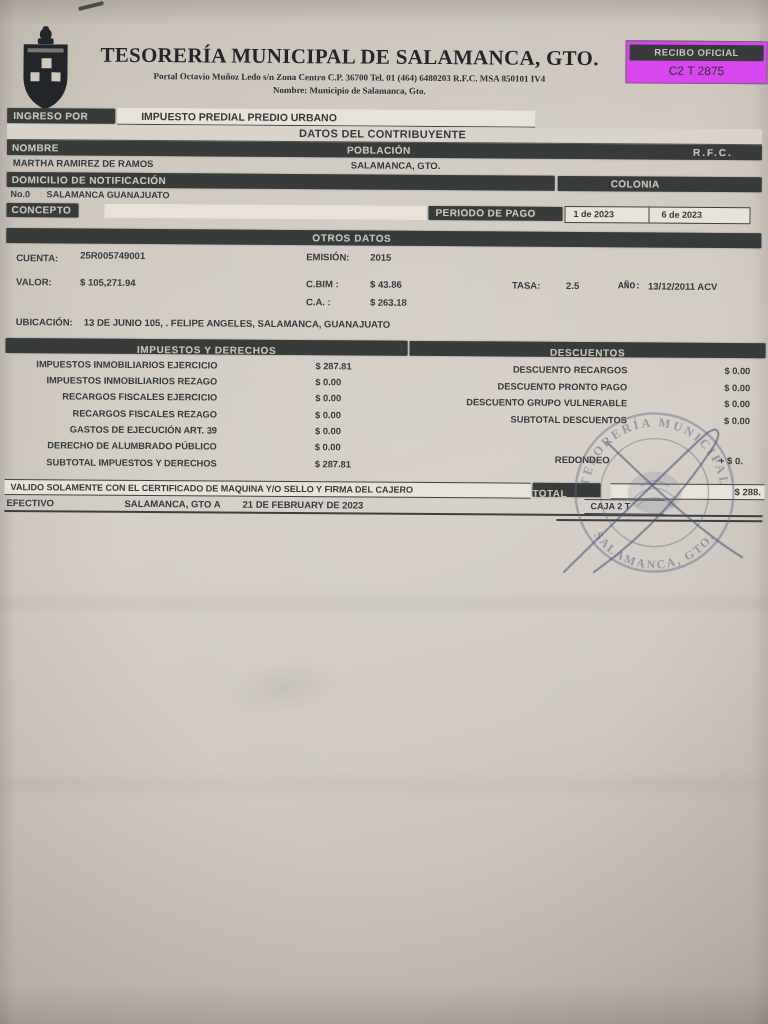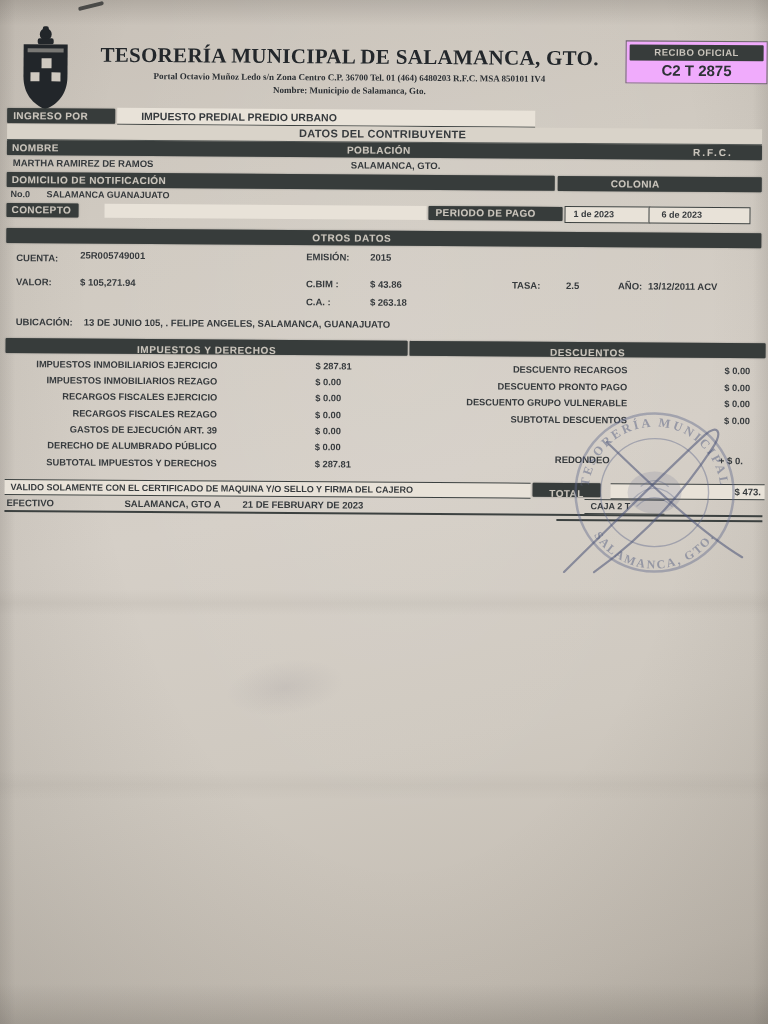--- a/index.html
+++ b/index.html
@@ -45,24 +45,24 @@
 
   .hdr-title{position:absolute;left:80px;top:42px;width:540px;text-align:center;
        font-family:"Liberation Serif", serif;font-weight:bold;font-size:21px;color:#23272b;
        letter-spacing:0.3px;}
   .hdr-addr{position:absolute;left:80px;top:70px;width:540px;text-align:center;
        font-family:"Liberation Serif", serif;font-weight:bold;font-size:9px;color:#2b2f33;}
   .hdr-name{position:absolute;left:80px;top:83px;width:540px;text-align:center;
        font-family:"Liberation Serif", serif;font-weight:bold;font-size:9px;color:#2b2f33;}
 
   .receipt-box{position:absolute;left:626px;top:36px;width:134px;border:1px solid #6a6a66;
-       background:#f0abfc;padding:3px;}
+       background:#d946ef;padding:3px;}
   .receipt-box .rb-bar{height:16px;background:#373c3b;border-radius:1px;text-align:center;
        color:#c9c4bb;font-weight:bold;font-size:9.5px;line-height:16px;letter-spacing:0.5px;}
-  .receipt-box .rb-num{height:19px;text-align:center;font-weight:bold;font-size:15px;
+  .receipt-box .rb-num{height:19px;text-align:center;font-weight:normal;font-size:12px;
        line-height:20px;color:#2e3236;}
 
   .stamp-wrap{position:absolute;left:552px;top:400px;width:212px;height:182px;}
 </style>
 </head>
 <body>
 
 <div class="photo"></div>
 <div class="vignette"></div>
 <div class="penmark"></div>
@@ -143,21 +143,21 @@
   <span class="lbl" style="left:82px;top:249px;">25R005749001</span>
   <span class="lbl" style="left:308px;top:249px;">EMISIÓN:</span>
   <span class="lbl" style="left:372px;top:249px;">2015</span>
 
   <span class="lbl" style="left:18px;top:276px;">VALOR:</span>
   <span class="lbl" style="left:82px;top:276px;">$ 105,271.94</span>
   <span class="lbl" style="left:308px;top:276px;">C.BIM :</span>
   <span class="lbl" style="left:372px;top:276px;">$ 43.86</span>
   <span class="lbl" style="left:514px;top:276px;">TASA:</span>
   <span class="lbl" style="left:568px;top:276px;">2.5</span>
-  <span class="lbl" style="left:620px;top:276px;">AÑO:</span>
+  <span class="lbl" style="left:620px;top:276px;font-family:Liberation Mono, monospace;">AÑO:</span>
   <span class="lbl" style="left:650px;top:276px;">13/12/2011 ACV</span>
 
   <span class="lbl" style="left:308px;top:294px;">C.A. :</span>
   <span class="lbl" style="left:372px;top:294px;">$ 263.18</span>
 
   <span class="lbl" style="left:18px;top:316px;">UBICACIÓN:</span>
   <span class="lbl" style="left:86px;top:316px;">13 DE JUNIO 105, . FELIPE ANGELES, SALAMANCA, GUANAJUATO</span>
 
   <div class="bar" style="left:8px;top:338px;width:402px;text-align:center;">
     <span class="bar-label" style="position:static;letter-spacing:0.6px;">IMPUESTOS Y DERECHOS</span>
@@ -189,25 +189,25 @@
   <span class="de-val" style="top:394px;">$ 0.00</span>
   <span class="de-label" style="top:411px;">SUBTOTAL DESCUENTOS</span>
   <span class="de-val" style="top:411px;">$ 0.00</span>
 
   <span class="lbl" style="left:558px;top:450px;">REDONDEO</span>
   <span class="lbl" style="left:722px;top:450px;">+ $ 0.</span>
 
   <div class="cell" style="left:8px;top:479px;width:526px;height:14px;border-top:1.5px solid #3c4140;border-bottom:1.5px solid #3c4140;">
     <span class="lbl-sm" style="left:6px;top:2px;">VALIDO SOLAMENTE CON EL CERTIFICADO DE MAQUINA Y/O SELLO Y FIRMA DEL CAJERO</span>
   </div>
-  <div class="bar" style="left:536px;top:479px;width:68px;height:14px;text-align:center;">
+  <div class="bar" style="left:536px;top:479px;width:68px;height:14px;">
     <span class="bar-label" style="position:static;line-height:14px;">TOTAL</span>
   </div>
   <div class="cell" style="left:614px;top:479px;width:154px;height:14px;border-top:1.5px solid #3c4140;border-bottom:1.5px solid #3c4140;"></div>
-  <span class="lbl" style="left:738px;top:481px;">$ 473.</span>
+  <span class="lbl" style="left:738px;top:481px;">$ 288.</span>
 
   <span class="lbl" style="left:10px;top:497px;">EFECTIVO</span>
   <span class="lbl" style="left:128px;top:497px;">SALAMANCA, GTO A</span>
   <span class="lbl" style="left:246px;top:497px;">21 DE FEBRUARY DE 2023</span>
   <div class="cell" style="left:588px;top:495px;width:80px;height:13px;background:none;border:1.5px solid #3c4140;border-left:none;border-right:none;">
     <span class="lbl-sm" style="left:6px;top:1px;text-align:center;">CAJA 2 T</span>
   </div>
 
   <div class="hr" style="left:8px;top:510px;width:758px;"></div>
   <div class="hr" style="left:560px;top:515px;width:206px;height:1.5px;"></div>

